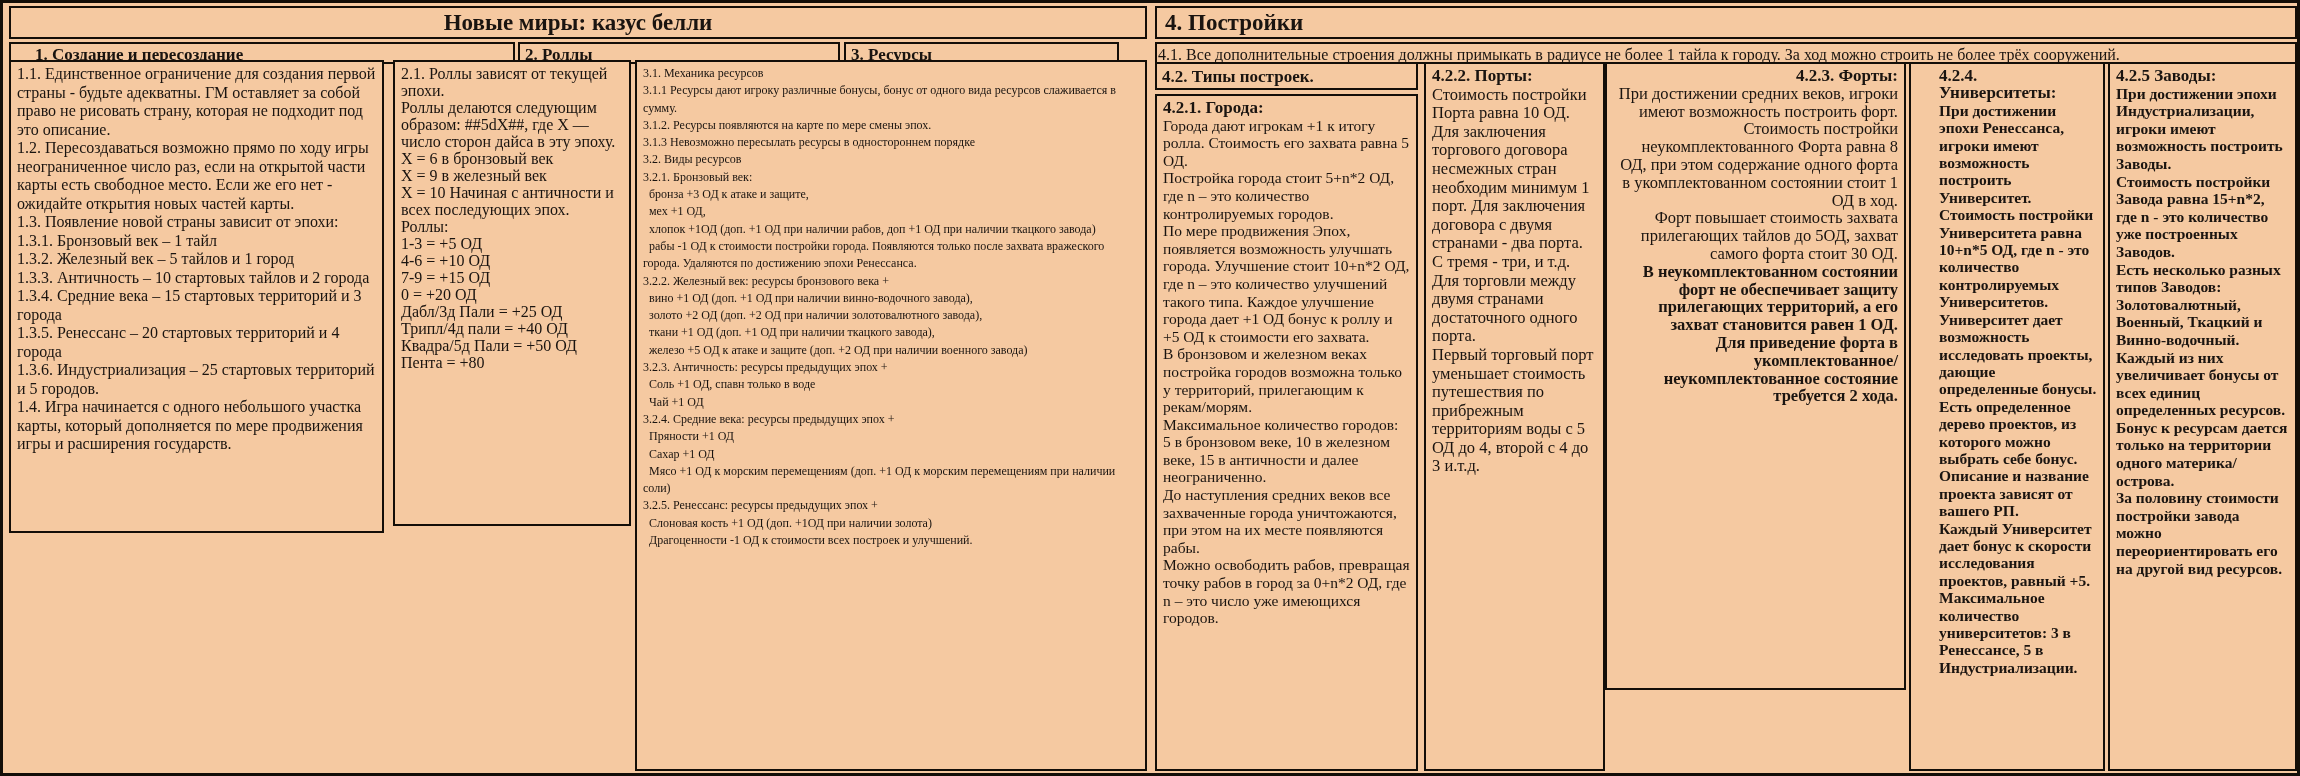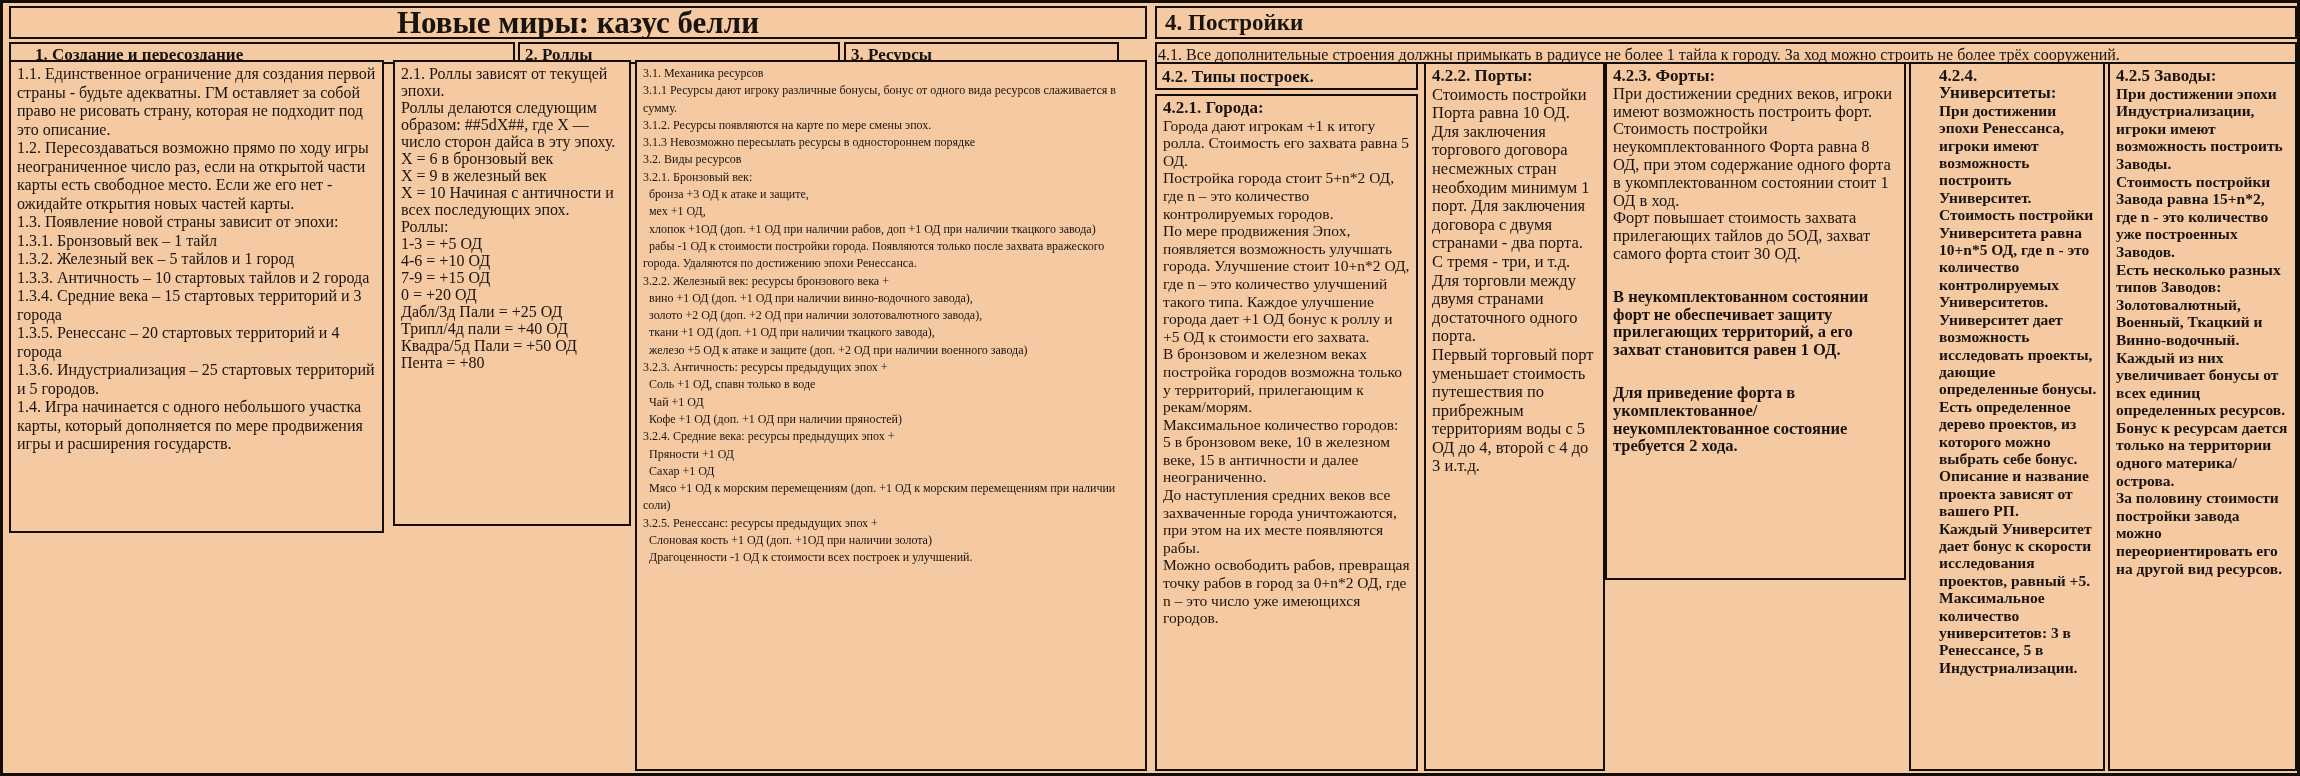--- a/index.html
+++ b/index.html
@@ -12,34 +12,34 @@
     font-family:"Liberation Serif","DejaVu Serif",serif;
     color:#1a1410;
   }
   .box{
     position:absolute;
     border:2px solid #130e08;
     background:#f5c9a1;
     box-sizing:border-box;
     overflow:hidden;
   }
-  .title-box{display:flex;align-items:center;justify-content:center;font-weight:bold;font-size:31px;}
+  .title-box{display:flex;align-items:center;justify-content:center;font-weight:bold;font-size:23px;}
   .rtitle-box{display:flex;align-items:center;font-weight:bold;font-size:23px;padding-left:8px;}
   .hdr-cell{font-weight:bold;font-size:17px;line-height:19px;padding:1px 5px;}
   .note-cell{font-size:16px;line-height:19px;padding:1px 1px;}
   .body-cell{padding:3px 6px;}
   .para{white-space:pre-wrap;margin:0;}
   .sub-hdr{font-weight:bold;font-size:17px;white-space:pre-wrap;}
   .c1{font-size:16px;line-height:18.5px;}
   .c2{font-size:16px;line-height:17px;}
   .c3{font-size:12px;line-height:17.3px;}
   .cities{font-size:15.5px;line-height:17.6px;}
   .ports{font-size:16.5px;line-height:18.6px;}
   .forts{font-size:16.5px;line-height:17.8px;}
-  .bold-para{font-weight:bold;margin-top:25px;}
+  .bold-para{font-weight:bold;}
   .univ{font-size:15.5px;line-height:17.4px;font-weight:bold;}
   .fact{font-size:15.5px;line-height:17.6px;font-weight:bold;}
 </style>
 </head>
 <body>
 
 <div class="canvas">
 
   <div class="box title-box" style="left:6px;top:3px;width:1138px;height:33px;">Новые миры: казус белли</div>
 
@@ -92,21 +92,20 @@
       <div class="para">  хлопок +1ОД (доп. +1 ОД при наличии рабов, доп +1 ОД при наличии ткацкого завода)</div>
       <div class="para">  рабы -1 ОД к стоимости постройки города. Появляются только после захвата вражеского города. Удаляются по достижению эпохи Ренессанса.</div>
       <div class="para">3.2.2. Железный век: ресурсы бронзового века +</div>
       <div class="para">  вино +1 ОД (доп. +1 ОД при наличии винно-водочного завода),</div>
       <div class="para">  золото +2 ОД (доп. +2 ОД при наличии золотовалютного завода),</div>
       <div class="para">  ткани +1 ОД (доп. +1 ОД при наличии ткацкого завода),</div>
       <div class="para">  железо +5 ОД к атаке и защите (доп. +2 ОД при наличии военного завода)</div>
       <div class="para">3.2.3. Античность: ресурсы предыдущих эпох +</div>
       <div class="para">  Соль +1 ОД, спавн только в воде</div>
       <div class="para">  Чай +1 ОД</div>
-      <div class="para">  Кофе +1 ОД (доп. +1 ОД при наличии пряностей)</div>
       <div class="para">3.2.4. Средние века: ресурсы предыдущих эпох +</div>
       <div class="para">  Пряности +1 ОД</div>
       <div class="para">  Сахар +1 ОД</div>
       <div class="para">  Мясо +1 ОД к морским перемещениям (доп. +1 ОД к морским перемещениям при наличии соли)</div>
       <div class="para">3.2.5. Ренессанс: ресурсы предыдущих эпох +</div>
       <div class="para">  Слоновая кость +1 ОД (доп. +1ОД при наличии золота)</div>
       <div class="para">  Драгоценности -1 ОД к стоимости всех построек и улучшений.</div>
     </div>
 
   <div class="box rtitle-box" style="left:1152px;top:3px;width:1142px;height:33px;">4. Постройки</div>
@@ -132,21 +131,21 @@
   <div class="box body-cell ports" style="left:1421px;top:59px;width:181px;height:709px;">
     <div class="sub-hdr">4.2.2. Порты:</div>
     <div>
 
     <div class="para">Стоимость постройки Порта равна 10 ОД.</div>
         <div class="para">Для заключения торгового договора несмежных стран необходим минимум 1 порт. Для заключения договора с двумя странами - два порта. С тремя - три, и т.д. Для торговли между двумя странами достаточного одного порта.</div>
         <div class="para">Первый торговый порт уменьшает стоимость путешествия по прибрежным территориям воды с 5 ОД до 4, второй с 4 до 3 и.т.д.</div>
       </div>
   </div>
 
-  <div class="box body-cell forts" style="left:1602px;top:59px;width:301px;height:518px;">
+  <div class="box body-cell forts" style="left:1602px;top:59px;width:301px;height:628px;text-align:right;">
     <div class="sub-hdr">4.2.3. Форты:</div>
     <div>
 
     <div class="para">При достижении средних веков, игроки имеют возможность построить форт.</div>
         <div class="para">Стоимость постройки неукомплектованного Форта равна 8 ОД, при этом содержание одного форта в укомплектованном состоянии стоит 1 ОД в ход.</div>
         <div class="para">Форт повышает стоимость захвата прилегающих тайлов до 5ОД, захват самого форта стоит 30 ОД.</div>
       </div>
     <div>
 
     <div class="para bold-para">В неукомплектованном состоянии форт не обеспечивает защиту прилегающих территорий, а его захват становится равен 1 ОД.</div>

